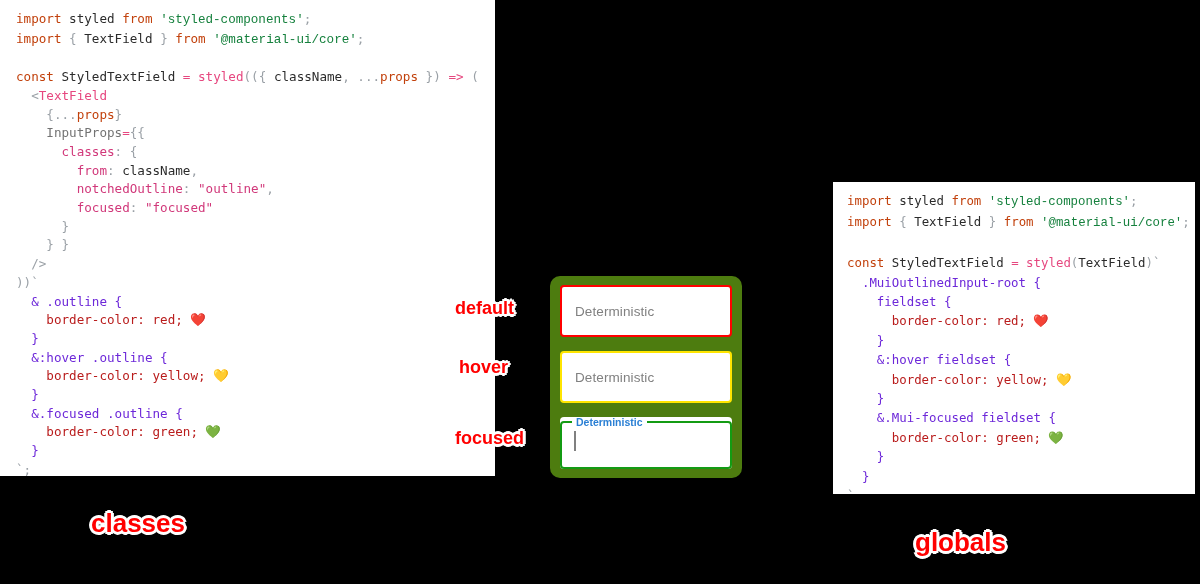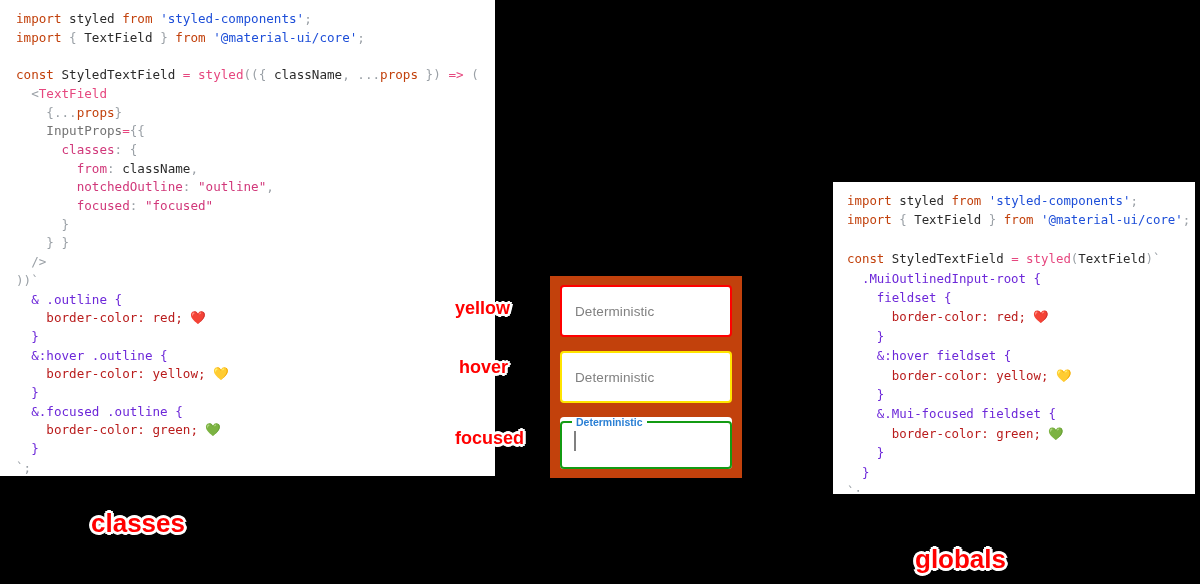--- a/index.html
+++ b/index.html
@@ -48,44 +48,45 @@
     padding: 9px 0 0 14px;
   }
   #panel-globals pre {
     font-size: 12.4px;
     line-height: 19.4px;
   }
 
   
   .t-kw   { color: #c2410c; }       
   .t-id   { color: #2b2b2b; }       
-  .t-str  { color: #1d4ed8; }       
+  .t-str  { color: #15803d; font-family: Liberation Mono, monospace; }       
   .t-punc { color: #9aa0a6; }       
   .t-fn   { color: #e6477f; }       
   .t-op   { color: #e6477f; }       
   .t-prop { color: #737373; }       
   .t-key  { color: #d1387a; }       
   .t-tag  { color: #e6477f; }       
   .t-sel  { color: #6d28d9; }       
   .t-val  { color: #b91c1c; }       
   .t-strq { color: #d1387a; }       
 
   
   #preview-card {
     position: absolute;
     left: 550px;
     top: 276px;
     width: 192px;
     height: 202px;
-    background: #c2410c;
+    background: #4d7c0f;
     box-sizing: border-box;
     padding: 9px 10px;
     display: flex;
     flex-direction: column;
     justify-content: space-between;
+    border-radius: 10px;
   }
   .mui-field {
     position: relative;
     box-sizing: border-box;
     height: 52px;
     border-radius: 4px;
     background: #ffffff;
   }
   .mui-field .mui-input-text {
     position: absolute;
@@ -148,21 +149,21 @@
       -3px  0   0 #fff,  3px  0   0 #fff,
        0   -3px 0 #fff,  0    3px 0 #fff;
   }
   .state-label { font-size: 18px; }
   #label-default { left: 455px; top: 298px; }
   #label-hover   { left: 459px; top: 357px; }
   #label-focused { left: 455px; top: 428px; }
 
   .title-label { font-size: 26px; }
   #title-classes { left: 91px; top: 508px; }
-  #title-globals { left: 915px; top: 544px; }
+  #title-globals { left: 915px; top: 527px; }
 </style>
 </head>
 <body>
 
 <div class="code-panel" id="panel-classes">
   <pre><span class="t-kw">import</span><span class="t-punc"> </span><span class="t-id">styled</span><span class="t-punc"> </span><span class="t-kw">from</span><span class="t-punc"> </span><span class="t-str">'styled-components'</span><span class="t-punc">;</span>
 <span class="t-kw">import</span><span class="t-punc"> </span><span class="t-punc">{</span><span class="t-punc"> </span><span class="t-id">TextField</span><span class="t-punc"> </span><span class="t-punc">}</span><span class="t-punc"> </span><span class="t-kw">from</span><span class="t-punc"> </span><span class="t-str">'@material-ui/core'</span><span class="t-punc">;</span>
 
 <span class="t-kw">const</span><span class="t-punc"> </span><span class="t-id">StyledTextField</span><span class="t-punc"> </span><span class="t-op">=</span><span class="t-punc"> </span><span class="t-fn">styled</span><span class="t-punc">((</span><span class="t-punc">{</span><span class="t-punc"> </span><span class="t-id">className</span><span class="t-punc">,</span><span class="t-punc"> </span><span class="t-punc">...</span><span class="t-kw">props</span><span class="t-punc"> </span><span class="t-punc">}</span><span class="t-punc">)</span><span class="t-punc"> </span><span class="t-op">=&gt;</span><span class="t-punc"> </span><span class="t-punc">(</span>
 <span class="t-punc">  </span><span class="t-punc">&lt;</span><span class="t-tag">TextField</span>
@@ -219,21 +220,21 @@
 
   <div class="mui-field" id="field-focused">
     <fieldset style="border-color: rgb(19, 155, 19);">
       <legend>Deterministic</legend>
     </fieldset>
     <span class="caret"></span>
   </div>
 
 </div>
 
-<div class="outline-label state-label" id="label-default">yellow</div>
+<div class="outline-label state-label" id="label-default">default</div>
 
 <div class="outline-label state-label" id="label-hover">hover</div>
 
 <div class="outline-label state-label" id="label-focused">focused</div>
 
 <div class="outline-label title-label" id="title-classes">classes</div>
 
 <div class="outline-label title-label" id="title-globals">globals</div>
 
 </body></html>

